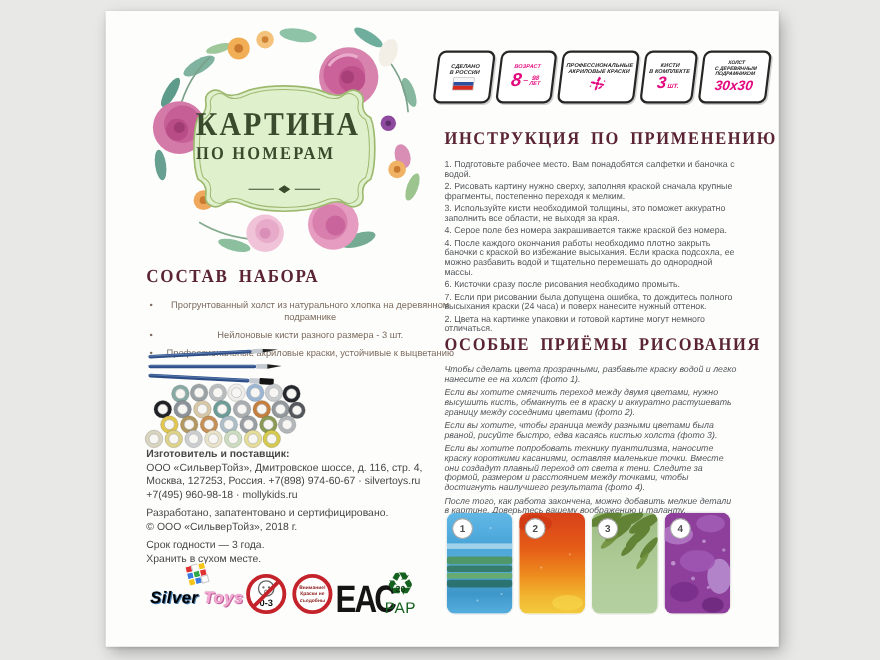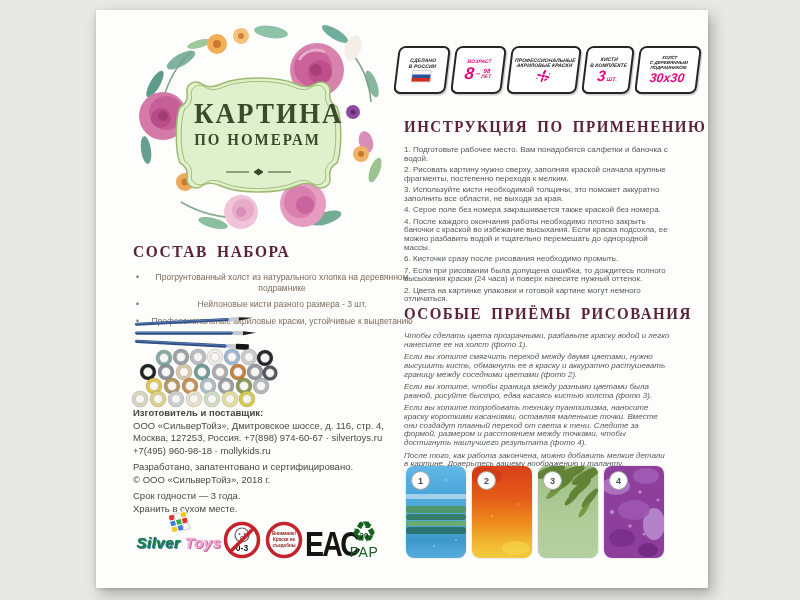--- a/index.html
+++ b/index.html
@@ -7,21 +7,21 @@
   .stage{position:relative;width:800px;height:600px;}
   .page{position:absolute;left:96px;top:10px;width:612px;height:578px;background:#fdfdfb;
         box-shadow:4px 6px 14px rgba(0,0,0,.28),0 1px 3px rgba(0,0,0,.15);}
   .abs{position:absolute;}
 
   
   .h-serif{font-family:"Liberation Serif",serif;font-weight:700;color:var(--heading,#5a2433);
            letter-spacing:1.5px;word-spacing:4px;transform:scaleY(1.08);transform-origin:0 50%;white-space:nowrap;}
 
   
-  .title-box{left:98px;top:88px;width:127px;text-align:right;color:var(--title-green,#3a4a2c);}
+  .title-box{left:82px;top:88px;width:127px;text-align:center;color:var(--title-green,#3a4a2c);}
   .title-l1{font-family:"Liberation Serif",serif;font-weight:700;font-size:27px;letter-spacing:2px;transform:scaleY(1.12);}
   .title-l2{font-family:"Liberation Serif",serif;font-weight:700;font-size:15px;letter-spacing:2px;margin-top:3px;transform:scaleY(1.1);}
 
   
   .kit-list{left:40px;top:262px;width:282px;color:var(--kit-text,#7c6b5e);font-size:8.5px;line-height:1.32;text-align:center;}
   .kit-item{position:relative;padding-left:10px;margin-bottom:5px;}
   .kit-item::before{content:"•";position:absolute;left:0;top:0;}
 
   
   .smalltext{color:#474747;font-size:9.5px;line-height:1.32;}
@@ -48,21 +48,21 @@
 
   
   .swatch{width:60px;height:92px;border-radius:8px;overflow:hidden;position:absolute;top:456px;box-shadow:0 0 0 1px rgba(0,0,0,.06);}
   .chip{position:absolute;left:5px;top:5px;width:17px;height:17px;border-radius:50%;background:#fff;
         border:1px solid #a9a9a9;display:flex;align-items:center;justify-content:center;
         font-size:9px;font-weight:700;color:#4c4c4c;}
 
   
   .brand{left:37px;top:500px;width:92px;height:58px;text-align:center;}
   .brand-text{font-weight:700;font-style:italic;font-size:15px;letter-spacing:.5px;white-space:nowrap;}
-  .brand-silver{color:#15803d;text-shadow:0 0 1px #3f79ab,1px 1px 0 #3f79ab;margin-top:12px;}
+  .brand-silver{color:#000000;text-shadow:0 0 1px #3f79ab,1px 1px 0 #3f79ab;margin-top:12px;}
   .brand-toys{color:#f2aad2;text-shadow:0 0 1px #c4619e,1px 1px 0 #c4619e;}
   .eac{left:209px;top:515px;font-weight:900;font-size:31px;letter-spacing:-2px;color:#141414;
        transform:scaleY(1.12) scaleX(.92);transform-origin:0 0;font-family:"Liberation Sans",sans-serif;}
   .recycle{left:250px;top:508px;width:36px;text-align:center;color:#15611f;}
   .recycle .glyph{font-size:29px;line-height:1;display:block;}
   .recycle .num{position:absolute;left:0;top:13px;width:36px;text-align:center;font-size:8px;font-weight:700;color:#0d3d12;}
   .recycle .code{font-size:14px;font-weight:400;letter-spacing:.5px;display:block;margin-top:-3px;}
 </style>
 </head>
 <body>

